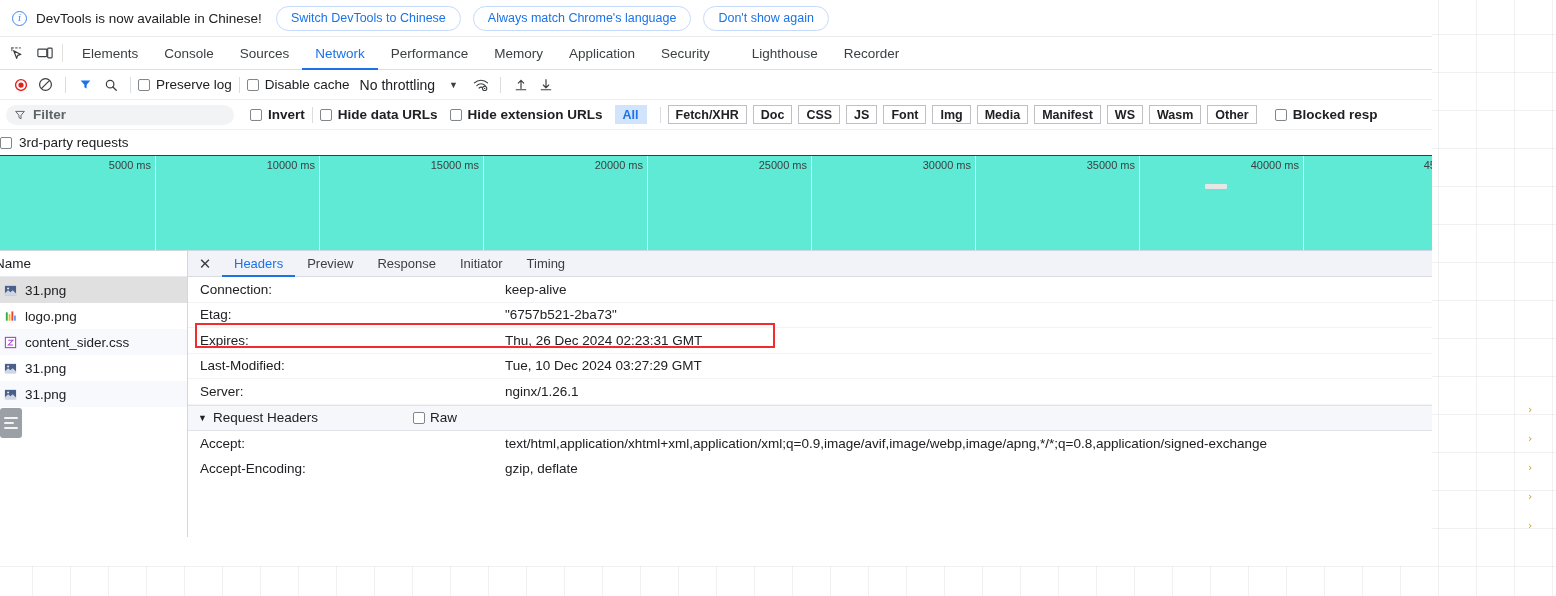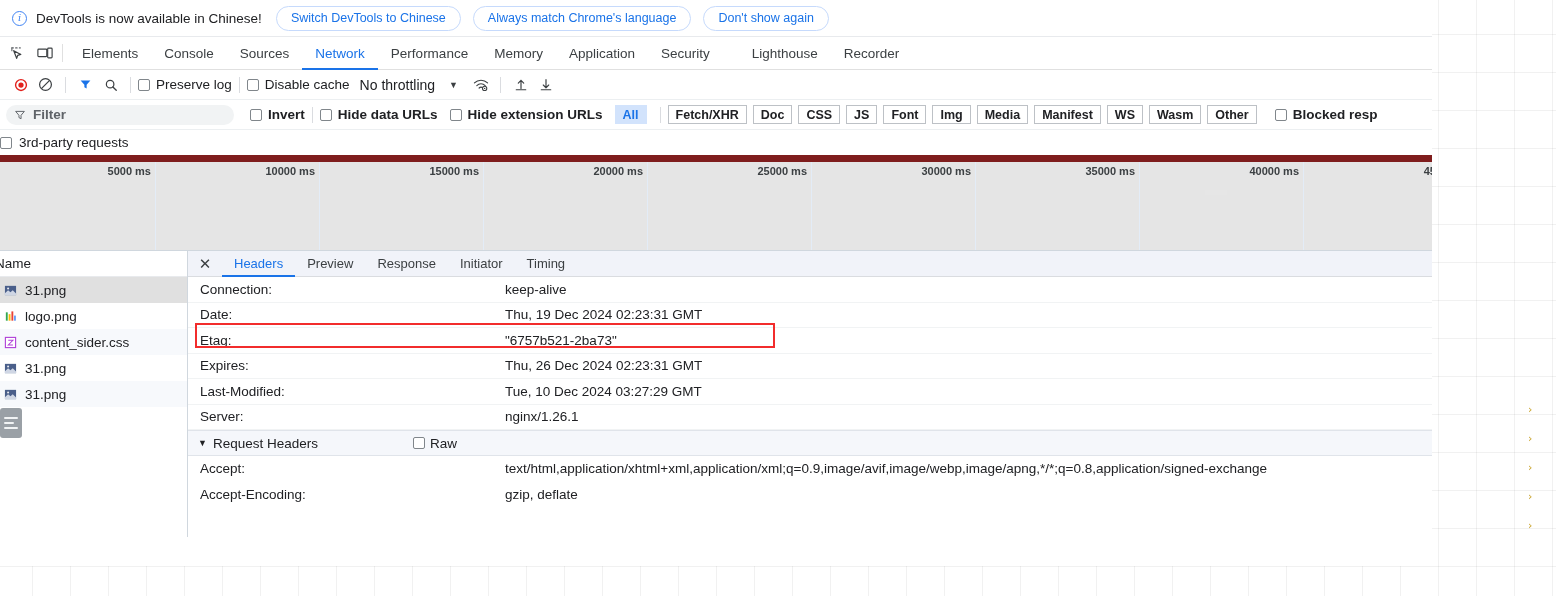--- a/index.html
+++ b/index.html
@@ -121,24 +121,23 @@
     height:25px; display:flex; align-items:center; padding-left:6px;
     background:#fff; font-size:13.5px; color:#202124;
   }
   .thirdparty .box{
     width:12px;height:12px;border:1px solid #80868b;border-radius:2px;
     background:#fff; margin-right:7px; margin-left:-6px; flex:none;
   }
 
   
   .overview{
-    height:96px; position:relative; background:#e5e5e5;
-    border-top:7px solid #7f1d1d; border-bottom:1px solid #d0d7de;
+    height:96px; position:relative; background:#5eead4;
+    border-top:1px solid #7f1d1d; border-bottom:1px solid #d0d7de;
     overflow:hidden;
-    font-weight:bold;
   }
   .ov-tick{
     position:absolute; top:0; bottom:0; width:1px; background:#e3ecf7;
   }
   .ov-label{
     position:absolute; top:3px; font-size:11px; color:#3c4043;
     transform:translateX(-100%); padding-right:4px; white-space:nowrap;
   }
   .ov-bar{
     position:absolute; top:28px; left:1205px; width:22px; height:5px;
@@ -469,24 +468,20 @@
         <div class="dtab">Response</div>
         <div class="dtab">Initiator</div>
         <div class="dtab">Timing</div>
       </div>
 
       <div class="hrow">
         <span class="k">Connection:</span>
         <span class="v">keep-alive</span>
       </div>
       <div class="hrow">
-        <span class="k">Date:</span>
-        <span class="v">Thu, 19 Dec 2024 02:23:31 GMT</span>
-      </div>
-      <div class="hrow">
         <span class="k">Etag:</span>
         <span class="v">"6757b521-2ba73"</span>
       </div>
       <div class="hrow">
         <span class="k">Expires:</span>
         <span class="v">Thu, 26 Dec 2024 02:23:31 GMT</span>
       </div>
       <div class="hrow">
         <span class="k">Last-Modified:</span>
         <span class="v">Tue, 10 Dec 2024 03:27:29 GMT</span>

